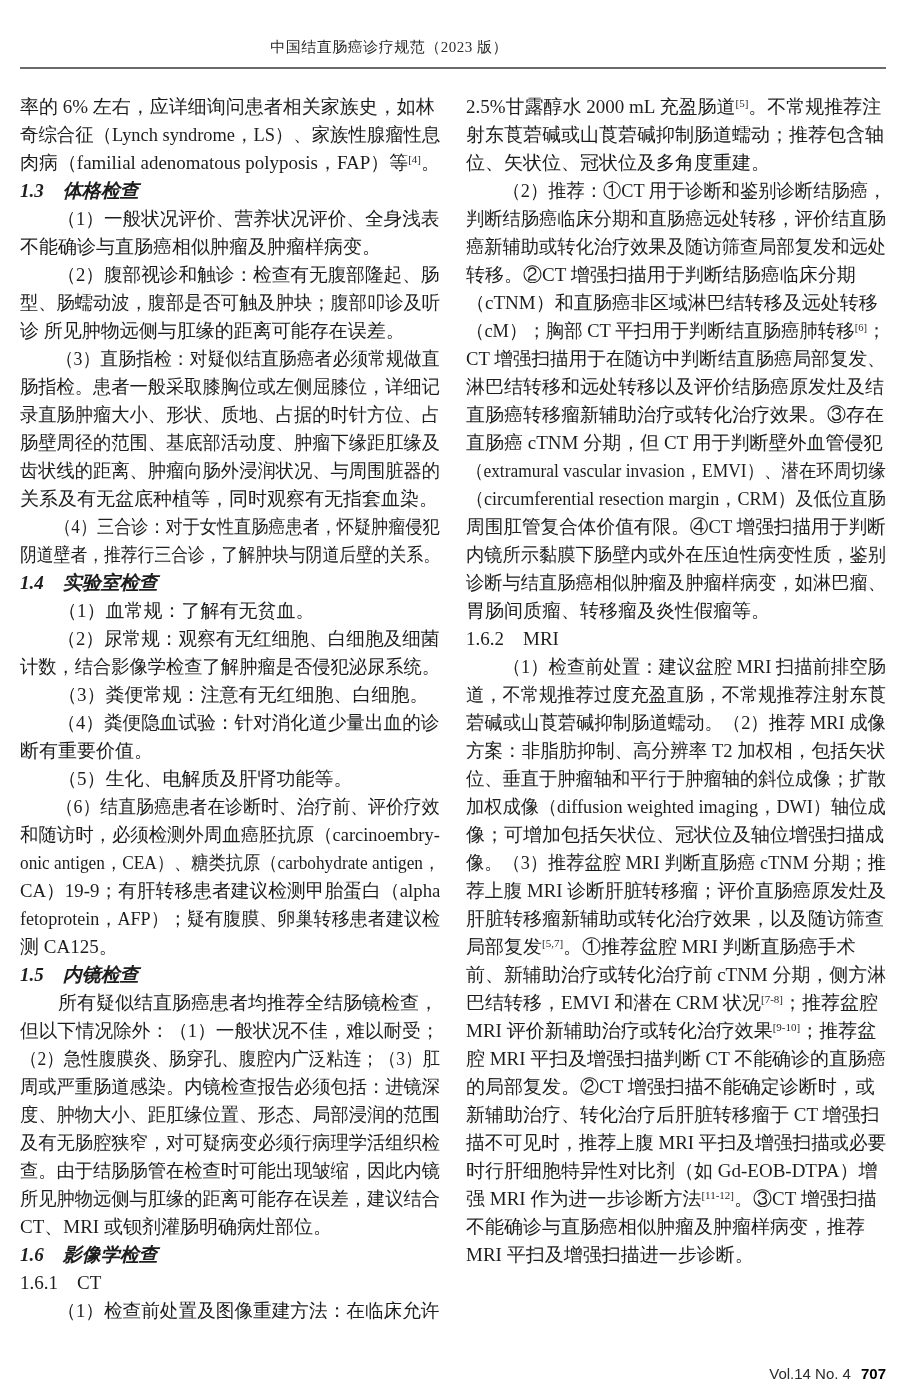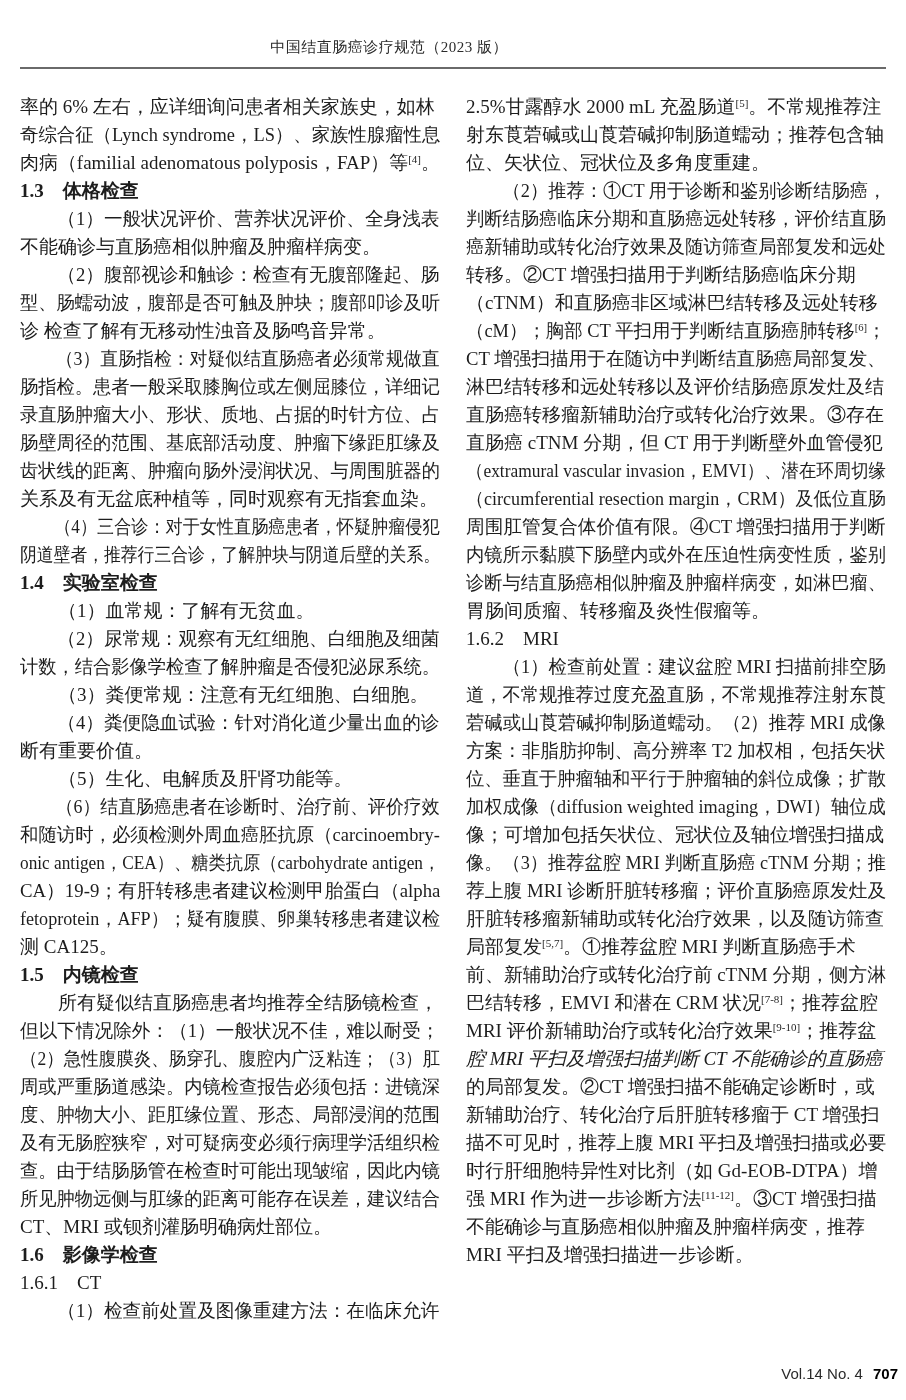--- a/index.html
+++ b/index.html
@@ -27,30 +27,30 @@
   }
   .col-left{left:20px;}
   .col-right{left:466px;}
   .line{
     font-size:19px;
     line-height:28px;
     height:28px;
     white-space:nowrap;
     color:#1d1d1d;
   }
-  .line.head{font-weight:bold;}
+  .line.head{font-weight:bold;font-style:italic;}
   .line.ind{text-indent:38px;}
   sup.cite{
     font-size:11px;
     line-height:0;
     vertical-align:6px;
     letter-spacing:0;
   }
   .page-footer{
-    position:absolute;top:1364px;right:8px;
+    position:absolute;top:1364px;right:20px;
     font-family:"Liberation Sans","DejaVu Sans",sans-serif;
     font-size:15px;line-height:20px;color:#2a2a2a;
   }
   .page-footer .pageno{font-weight:bold;color:#000;margin-left:10px;}
 </style>
 </head>
 <body>
 
 <div class="page">
   <div class="journal-title">中国结直肠癌诊疗规范（2023 版）</div>
@@ -58,21 +58,21 @@
 
   <div class="col col-left">
       <div class="line">率的 6% 左右，应详细询问患者相关家族史，如林</div>
       <div class="line" style="transform-origin: 0px 50%; transform: scaleX(0.967742);">奇综合征（Lynch syndrome，LS）、家族性腺瘤性息</div>
       <div class="line" style="transform-origin: 0px 50%; transform: scaleX(0.997625);">肉病（familial adenomatous polyposis，FAP）等<sup class="cite">[4]</sup>。</div>
       <div class="line head">1.3　体格检查</div>
       <div class="line ind" style="transform-origin: 0px 50%; transform: scaleX(0.981308);">（1）一般状况评价、营养状况评价、全身浅表</div>
       <div class="line">不能确诊与直肠癌相似肿瘤及肿瘤样病变。</div>
       <div class="line ind" style="transform-origin: 0px 50%; transform: scaleX(0.981308);">（2）腹部视诊和触诊：检查有无腹部隆起、肠</div>
       <div class="line" style="transform-origin: 0px 50%; transform: scaleX(0.961098);">型、肠蠕动波，腹部是否可触及肿块；腹部叩诊及听</div>
-      <div class="line">诊 检查了解有无移动性浊音及肠鸣音异常。</div>
+      <div class="line">诊 所见肿物远侧与肛缘的距离可能存在误差。</div>
       <div class="line ind" style="transform-origin: 0px 50%; transform: scaleX(0.939597);">（3）直肠指检：对疑似结直肠癌者必须常规做直</div>
       <div class="line" style="transform-origin: 0px 50%; transform: scaleX(0.961098);">肠指检。患者一般采取膝胸位或左侧屈膝位，详细记</div>
       <div class="line" style="transform-origin: 0px 50%; transform: scaleX(0.961098);">录直肠肿瘤大小、形状、质地、占据的时针方位、占</div>
       <div class="line" style="transform-origin: 0px 50%; transform: scaleX(0.961098);">肠壁周径的范围、基底部活动度、肿瘤下缘距肛缘及</div>
       <div class="line" style="transform-origin: 0px 50%; transform: scaleX(0.961098);">齿状线的距离、肿瘤向肠外浸润状况、与周围脏器的</div>
       <div class="line">关系及有无盆底种植等，同时观察有无指套血染。</div>
       <div class="line ind" style="transform-origin: 0px 50%; transform: scaleX(0.901288);">（4）三合诊：对于女性直肠癌患者，怀疑肿瘤侵犯</div>
       <div class="line" style="transform-origin: 0px 50%; transform: scaleX(0.884211);">阴道壁者，推荐行三合诊，了解肿块与阴道后壁的关系。</div>
       <div class="line head">1.4　实验室检查</div>
       <div class="line ind">（1）血常规：了解有无贫血。</div>
@@ -131,21 +131,21 @@
       <div class="line" style="transform-origin: 0px 50%; transform: scaleX(0.961098);">位、垂直于肿瘤轴和平行于肿瘤轴的斜位成像；扩散</div>
       <div class="line" style="transform-origin: 0px 50%; transform: scaleX(0.958904);">加权成像（diffusion weighted imaging，DWI）轴位成</div>
       <div class="line">像；可增加包括矢状位、冠状位及轴位增强扫描成</div>
       <div class="line" style="transform-origin: 0px 50%; transform: scaleX(0.958904);">像。（3）推荐盆腔 MRI 判断直肠癌 cTNM 分期；推</div>
       <div class="line" style="transform-origin: 0px 50%; transform: scaleX(0.988235);">荐上腹 MRI 诊断肝脏转移瘤；评价直肠癌原发灶及</div>
       <div class="line">肝脏转移瘤新辅助或转化治疗效果，以及随访筛查</div>
       <div class="line">局部复发<sup class="cite">[5,7]</sup>。①推荐盆腔 MRI 判断直肠癌手术</div>
       <div class="line" style="transform-origin: 0px 50%; transform: scaleX(0.997625);">前、新辅助治疗或转化治疗前 cTNM 分期，侧方淋</div>
       <div class="line">巴结转移，EMVI 和潜在 CRM 状况<sup class="cite">[7-8]</sup>；推荐盆腔</div>
       <div class="line">MRI 评价新辅助治疗或转化治疗效果<sup class="cite">[9-10]</sup>；推荐盆</div>
-      <div class="line" style="transform-origin: 0px 50%; transform: scaleX(0.997625); font-style: italic;">腔 MRI 平扫及增强扫描判断 CT 不能确诊的直肠癌</div>
+      <div class="line" style="transform-origin: 0px 50%; transform: scaleX(0.997625);">腔 MRI 平扫及增强扫描判断 CT 不能确诊的直肠癌</div>
       <div class="line">的局部复发。②CT 增强扫描不能确定诊断时，或</div>
       <div class="line">新辅助治疗、转化治疗后肝脏转移瘤于 CT 增强扫</div>
       <div class="line" style="transform-origin: 0px 50%; transform: scaleX(0.988235);">描不可见时，推荐上腹 MRI 平扫及增强扫描或必要</div>
       <div class="line">时行肝细胞特异性对比剂（如 Gd-EOB-DTPA）增</div>
       <div class="line">强 MRI 作为进一步诊断方法<sup class="cite">[11-12]</sup>。③CT 增强扫描</div>
       <div class="line">不能确诊与直肠癌相似肿瘤及肿瘤样病变，推荐</div>
       <div class="line">MRI 平扫及增强扫描进一步诊断。</div>
     </div>
 
   <div class="page-footer">

